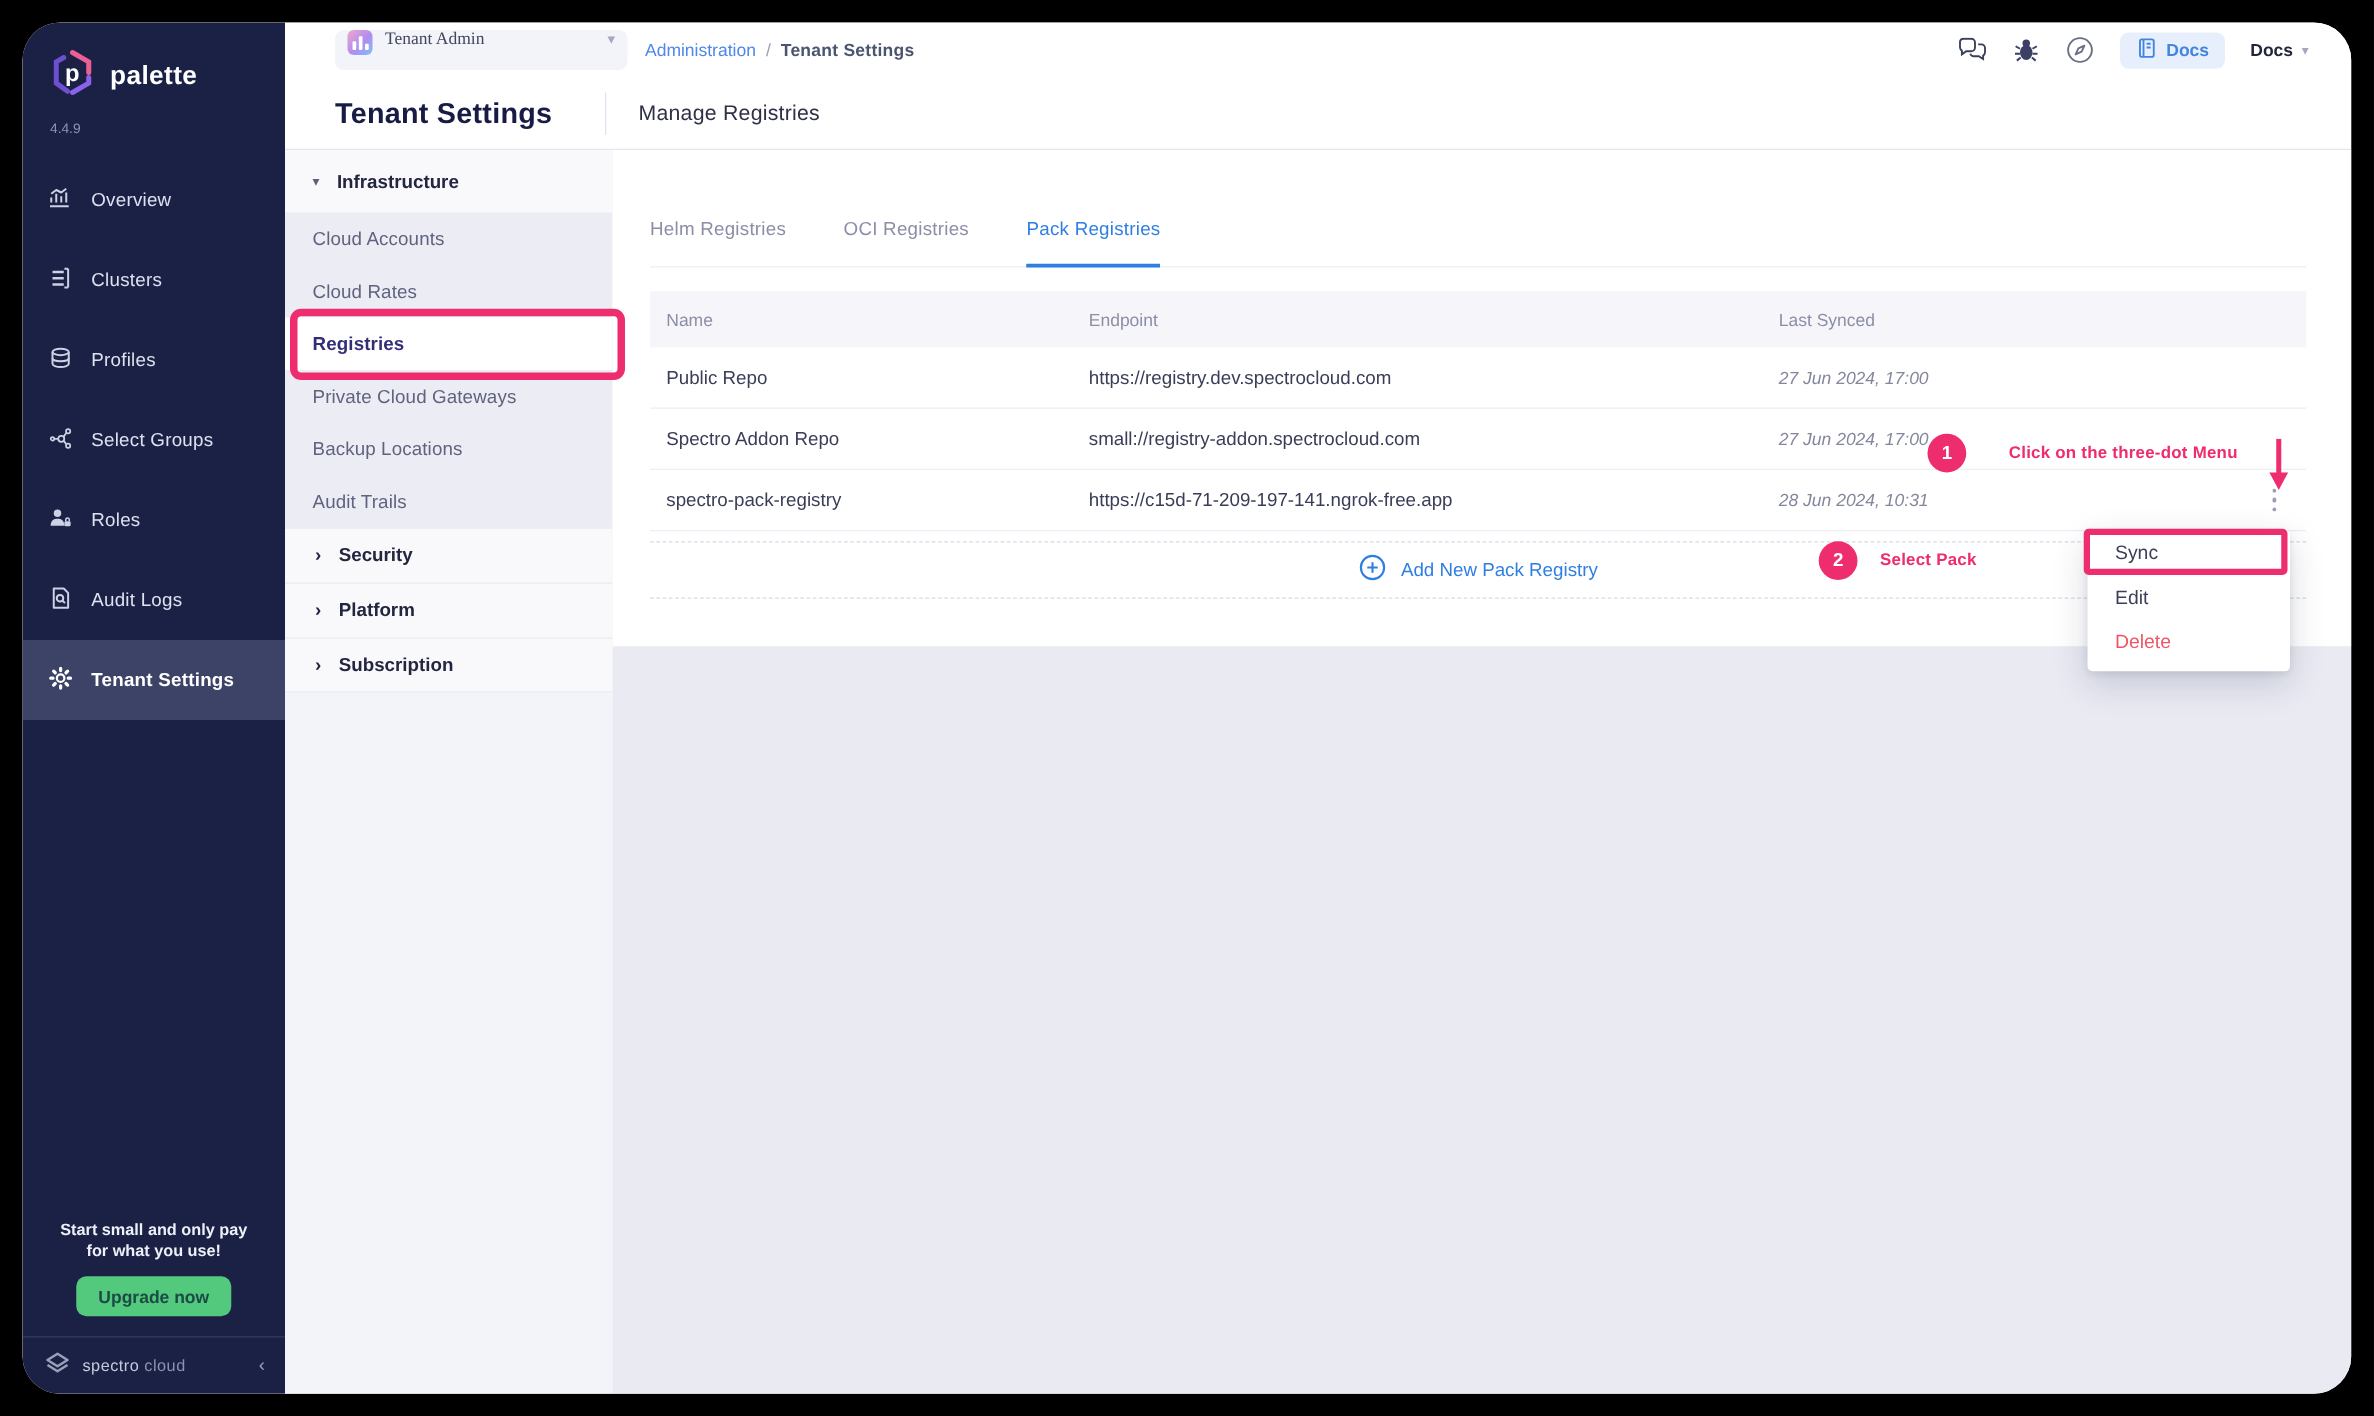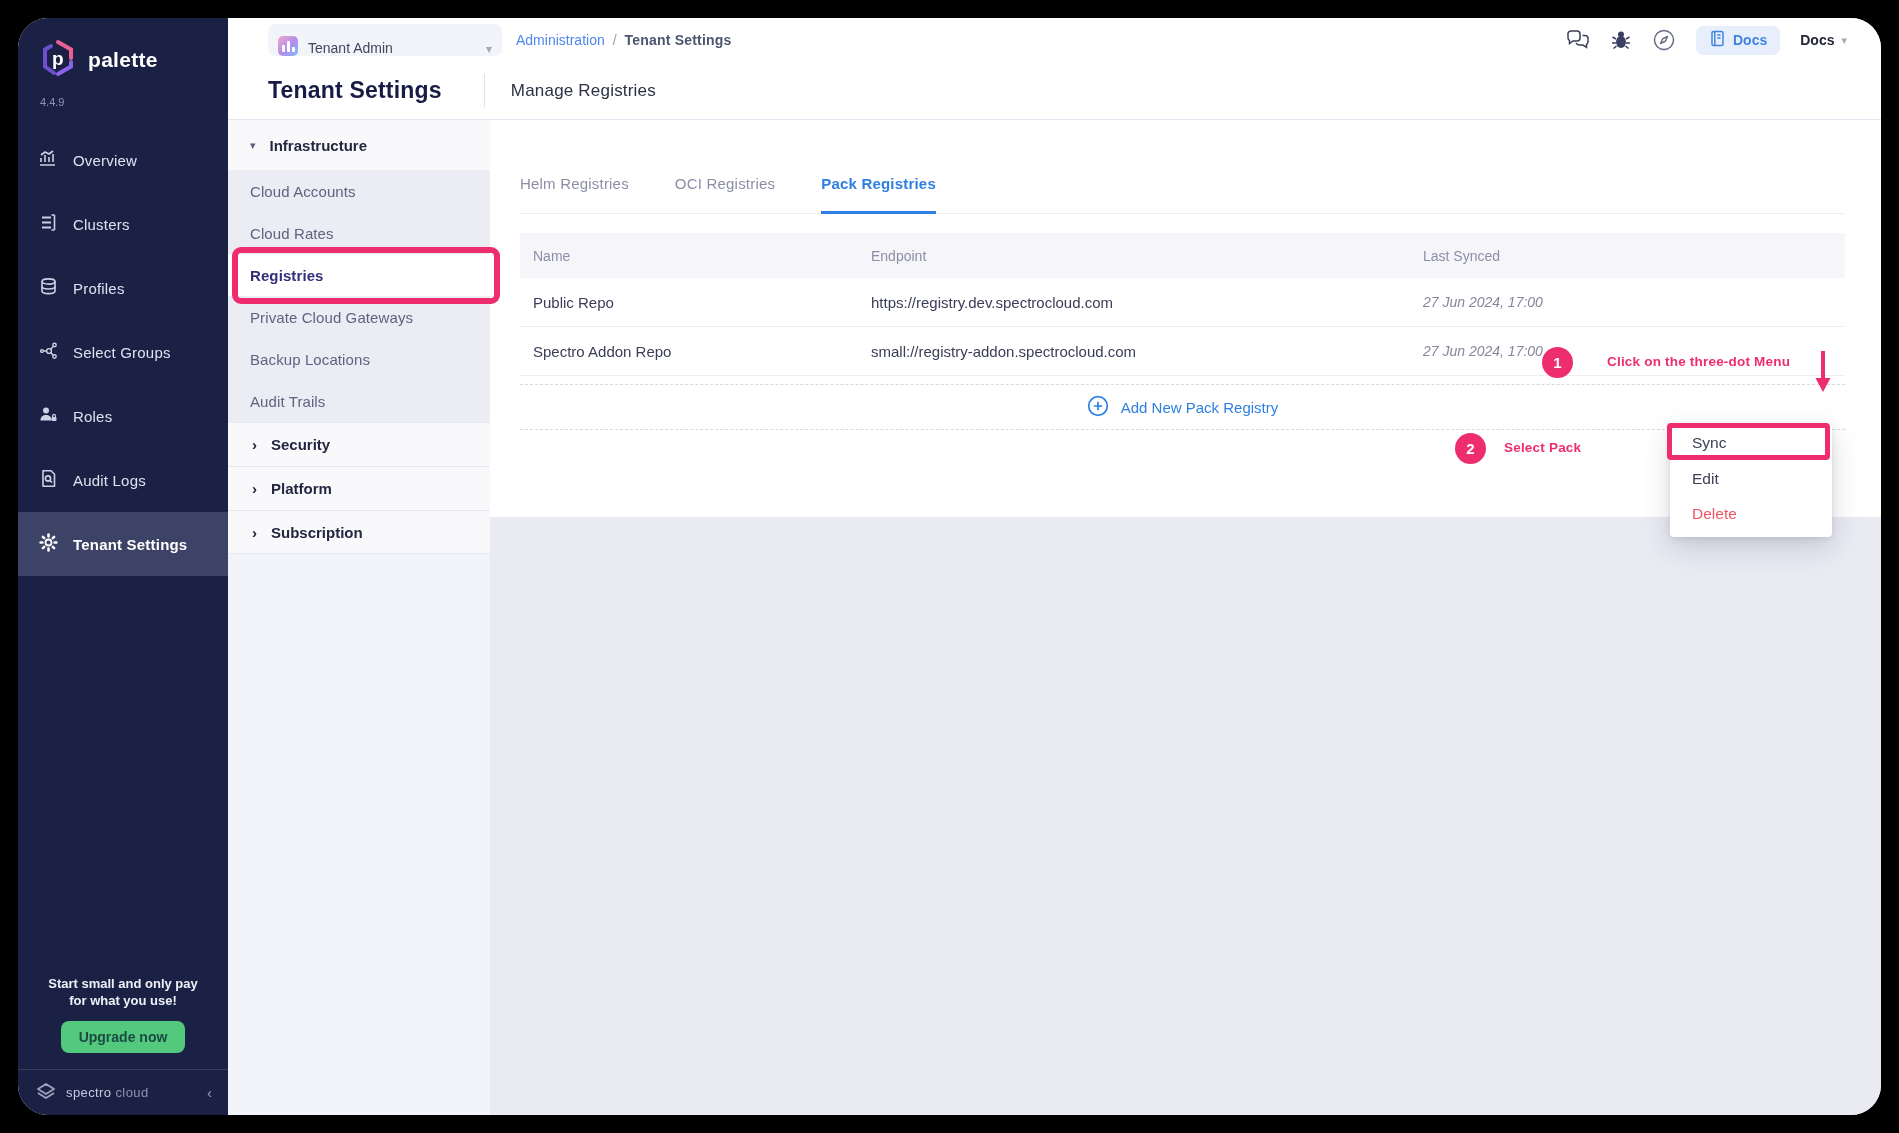--- a/index.html
+++ b/index.html
@@ -19,21 +19,21 @@
   .promo { position:absolute; left:0; right:0; bottom:62px; text-align:center; }
   .promo-text { font-size:13px; font-weight:bold; color:#eef0f8; line-height:17px; }
   .promo-btn { margin-top:12px; display:inline-block; background:#52c97d; color:#1c4b45; font-size:14px; font-weight:bold; padding:8px 18px; border-radius:8px; border:none; cursor:pointer; }
   .sb-footer { position:absolute; left:0; right:0; bottom:0; height:46px; border-top:1px solid rgba(255,255,255,.12); display:flex; align-items:center; padding:0 16px; gap:8px; }
   .sb-footer .brandtxt { font-size:13px; color:#c6cadd; letter-spacing:.4px; }
   .sb-footer .brandtxt .dim { color:#8d93b0; }
   .collapse { margin-left:auto; color:#9aa0bb; font-size:15px; cursor:pointer; }
 
   
   .topbar { position:absolute; left:210px; top:0; right:0; height:44px; background:#fff; display:flex; align-items:center; }
-  .proj-select { margin-left:40px; width:234px; height:32px; background:#f3f4f9; border-radius:7px; display:flex; align-items:flex-end; gap:10px; padding:0 10px; cursor:pointer; }
+  .proj-select { margin-left:40px; width:234px; height:32px; background:#f3f4f9; border-radius:7px; display:flex; align-items:flex-start; gap:10px; padding:0 10px; cursor:pointer;font-family:Liberation Serif, serif; }
   .proj-ico { width:20px; height:20px; border-radius:5px; background:linear-gradient(135deg,#f0a7c9 0%,#b08df0 55%,#7cc1f5 100%); display:flex; align-items:flex-end; justify-content:center; gap:2px; padding-bottom:4px; }
   .proj-ico i { display:block; width:3px; background:#fff; border-radius:1px; }
   .proj-label { font-size:14px; color:#42465e; }
   .proj-chev { margin-left:auto; color:#a4a8bc; font-size:12px; }
   .crumbs { margin-left:14px; font-size:14px; display:flex; gap:8px; align-items:center; }
   .crumb-link { color:#4e86ea; cursor:pointer; }
   .crumb-sep { color:#9aa0b4; }
   .crumb-cur { color:#4c5570; font-weight:bold; letter-spacing:.2px; }
   .top-icons { margin-left:auto; display:flex; align-items:center; gap:20px; padding-right:34px; }
   .icon-btn { cursor:pointer; display:flex; align-items:center; }
@@ -55,21 +55,21 @@
   .grp-item { height:42px; display:flex; align-items:center; padding-left:22px; font-size:15px; color:#60637f; cursor:pointer; letter-spacing:.1px; }
   .grp-item.selected { background:#fff; color:#322e78; font-weight:bold; }
   .sec-row { height:44px; background:#f9f9fc; border-top:1px solid #e7e9f2; display:flex; align-items:center; gap:14px; padding-left:24px; font-size:15px; font-weight:bold; color:#23263f; cursor:pointer; }
   .sec-row:last-of-type { border-bottom:1px solid #e7e9f2; }
 
   
   .main { position:absolute; left:472px; top:102px; right:0; bottom:0; background:#e9eaf2; }
   .panel { height:397px; background:#fff; }
   .tabs { margin:0 36px 0 30px; height:94px; display:flex; align-items:flex-end; gap:46px; border-bottom:1px solid #edeef6; }
   .tab { font-size:15px; color:#8b8ea6; padding-bottom:21px; cursor:pointer; letter-spacing:.2px; }
-  .tab.active { color:#2e7fe1; font-weight:bold; border-bottom:3px solid #2e7fe1; margin-bottom:-1px; padding-bottom:19px; }
+  .tab.active { color:#2e7fe1; font-weight:normal; border-bottom:3px solid #2e7fe1; margin-bottom:-1px; padding-bottom:19px; }
   .tbl { margin:19px 36px 0 30px; }
   .trow { display:grid; grid-template-columns:338px 552px 287px 1fr; align-items:center; }
   .thead { height:45px; background:#f6f6fa; color:#8b8ea6; font-size:14px; }
   .thead > div { padding-left:13px; }
   .tr { height:49px; border-bottom:1px solid #ededf3; font-size:15px; color:#3a3d57; }
   .tr > div { padding-left:13px; }
   .synced { font-style:italic; color:#84879c; font-size:14px; }
   .acts { display:flex; justify-content:flex-end; padding-right:20px; }
   .dots { display:flex; flex-direction:column; gap:4px; cursor:pointer; padding:4px; }
   .dots i { width:3.5px; height:3.5px; border-radius:50%; background:#9a9db3; display:block; }
@@ -299,20 +299,32 @@
           <div>https://registry.dev.spectrocloud.com</div>
           <div class="synced">27 Jun 2024, 17:00</div>
           <div></div>
         </div>
         <div class="trow tr">
           <div>Spectro Addon Repo</div>
           <div>small://registry-addon.spectrocloud.com</div>
           <div class="synced">27 Jun 2024, 17:00</div>
           <div></div>
         </div>
+        <div class="trow tr">
+          <div>spectro-pack-registry</div>
+          <div>https://c15d-71-209-197-141.ngrok-free.app</div>
+          <div class="synced">28 Jun 2024, 10:31</div>
+          <div class="acts">
+                <span class="dots">
+                  <i></i>
+                  <i></i>
+                  <i></i>
+                </span>
+              </div>
+        </div>
       </div>
 
       <div class="add-row">
         <span><svg width="22" height="22" viewBox="0 0 22 22" fill="none" stroke="#2e7fe1" stroke-width="1.7">
                 <circle cx="11" cy="11" r="9.3"></circle>
                 <path d="M11 6.8 V15.2 M6.8 11 H15.2"></path>
               </svg></span>
         <span>Add New Pack Registry</span>
       </div>
     </div>

